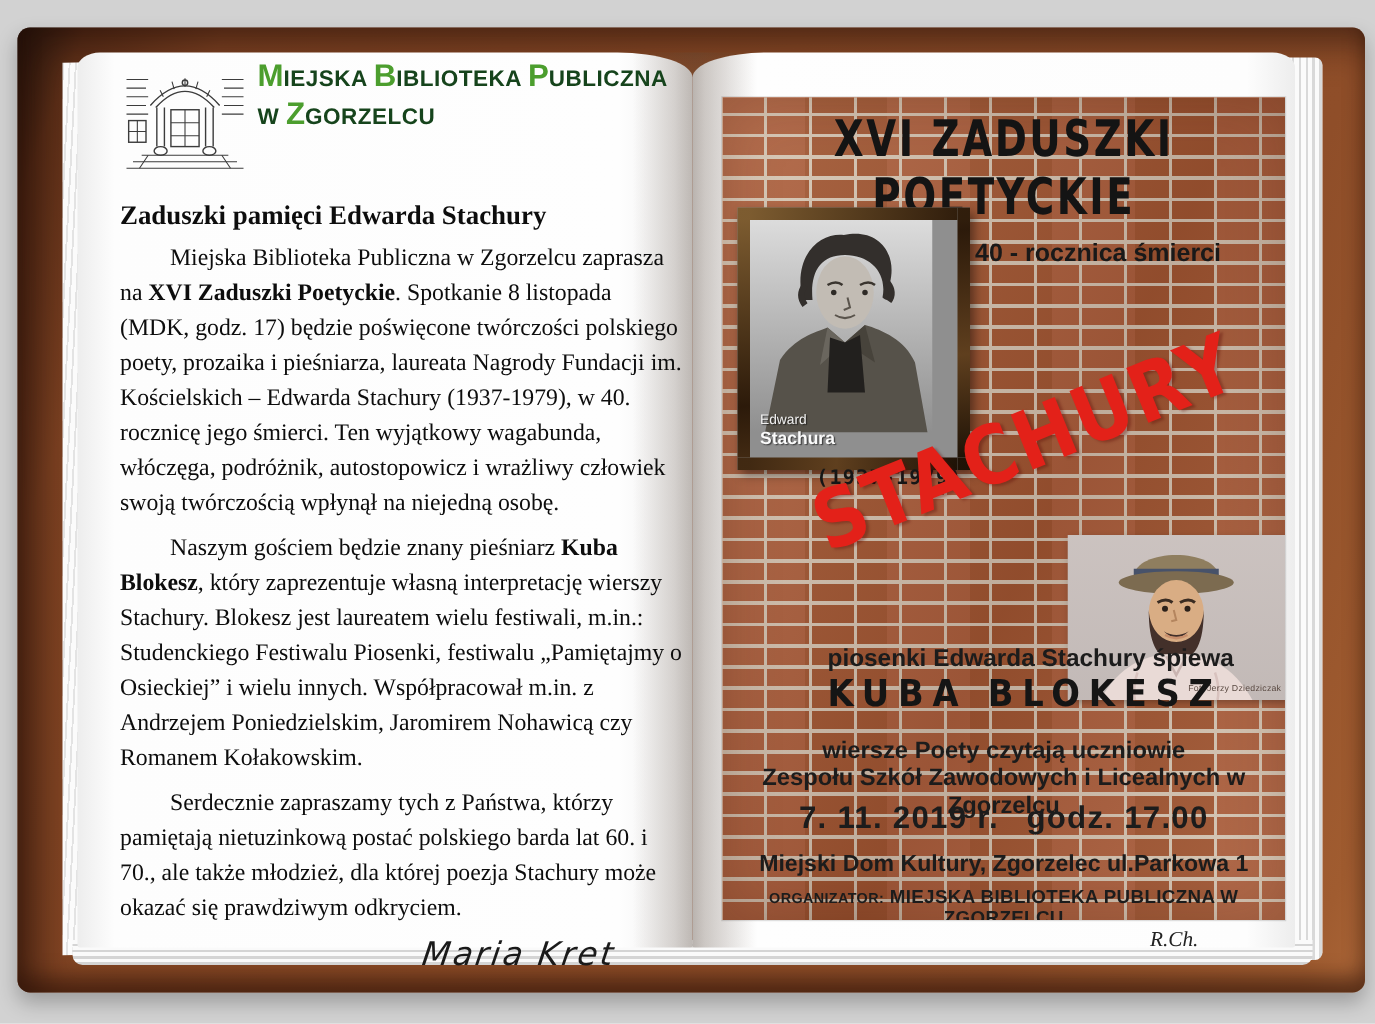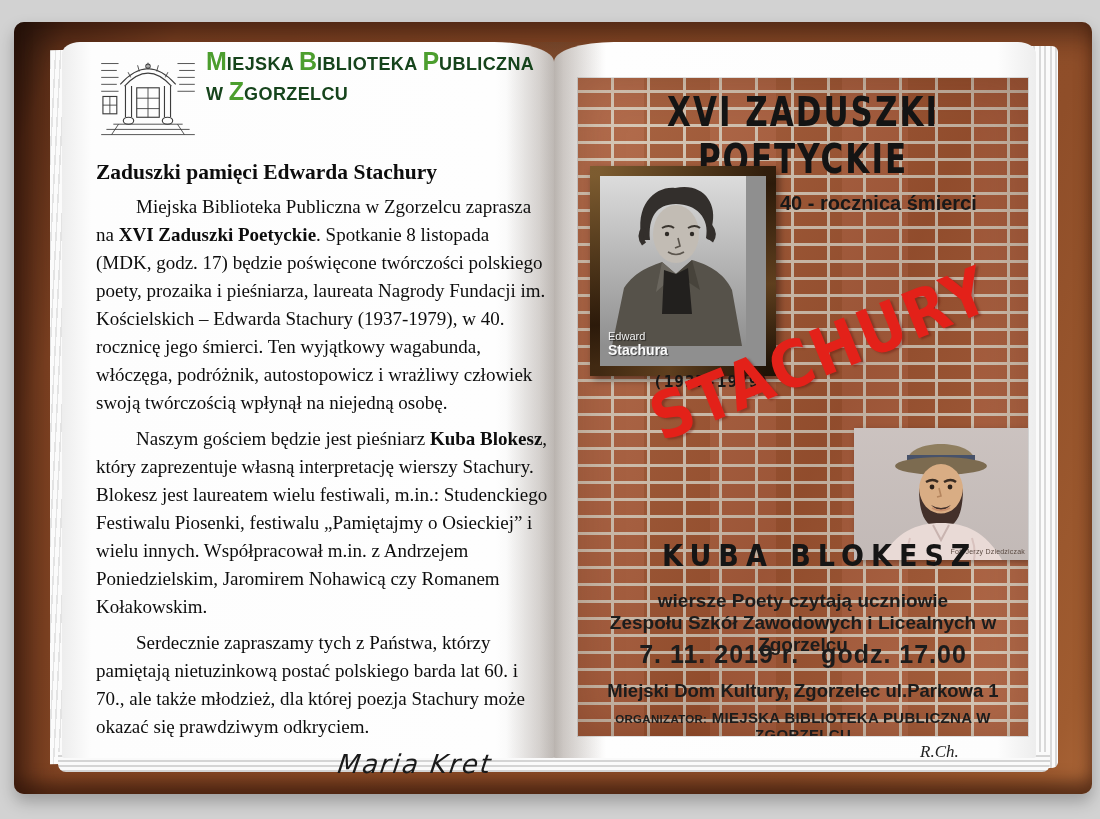--- a/index.html
+++ b/index.html
@@ -125,21 +125,21 @@
       <div class="lib-name">
         <div><span class="lg">M</span><span class="ld">IEJSKA </span><span class="lg">B</span><span class="ld">IBLIOTEKA </span><span class="lg">P</span><span class="ld">UBLICZNA</span></div>
         <div><span class="ld">W </span><span class="lg">Z</span><span class="ld">GORZELCU</span></div>
       </div>
     </div>
 
     <div class="heading">Zaduszki pamięci Edwarda Stachury</div>
 
     <p class="para"><span>Miejska Biblioteka Publiczna w Zgorzelcu zaprasza na </span><b>XVI Zaduszki Poetyckie</b><span>. Spotkanie 8 listopada (MDK, godz. 17) będzie poświęcone twórczości polskiego poety, prozaika i pieśniarza, laureata Nagrody Fundacji im. Kościelskich – Edwarda Stachury (1937-1979), w 40. rocznicę jego śmierci. Ten wyjątkowy wagabunda, włóczęga, podróżnik, autostopowicz i wrażliwy człowiek swoją twórczością wpłynął na niejedną osobę.</span></p>
 
-    <p class="para"><span>Naszym gościem będzie jest pieśniarz </span><b>Kuba Blokesz</b><span>, który zaprezentuje własną interpretację wierszy Stachury. Blokesz jest laureatem wielu festiwali, m.in.: Studenckiego Festiwalu Piosenki, festiwalu „Pamiętajmy o Osieckiej” i wielu innych. Współpracował m.in. z Andrzejem Poniedzielskim, Jaromirem Nohawicą czy Romanem Kołakowskim.</span></p>
+    <p class="para"><span>Naszym gościem będzie znany pieśniarz </span><b>Kuba Blokesz</b><span>, który zaprezentuje własną interpretację wierszy Stachury. Blokesz jest laureatem wielu festiwali, m.in.: Studenckiego Festiwalu Piosenki, festiwalu „Pamiętajmy o Osieckiej” i wielu innych. Współpracował m.in. z Andrzejem Poniedzielskim, Jaromirem Nohawicą czy Romanem Kołakowskim.</span></p>
 
     <p class="para">Serdecznie zapraszamy tych z Państwa, którzy pamiętają nietuzinkową postać polskiego barda lat 60. i 70., ale także młodzież, dla której poezja Stachury może okazać się prawdziwym odkryciem.</p>
 
     <div class="signature"><span>Maria Kret</span></div>
   </div>
 
   <div class="poster">
 
     <div class="poster-title">XVI ZADUSZKI POETYCKIE</div>
 
@@ -189,20 +189,21 @@
         <path d="M65,60 C67,94 107,94 109,60 C109,86 103,100 87,100 C71,100 65,86 65,60 Z" fill="#43302a"></path>
         <path d="M77,77 Q87,83 97,77 Q87,87 77,77 Z" fill="#43302a"></path>
         <path d="M78,80 q9,5 18,0" stroke="#c98f6c" stroke-width="2" fill="none"></path>
         <path d="M26,132 C42,104 62,95 87,95 C112,95 132,104 148,132 Z" fill="#e9dad6"></path>
         <path d="M79,97 L87,112 L95,97" stroke="#c9b4b0" stroke-width="2" fill="none"></path>
         <path d="M56,110 q-4,12 -2,22 M118,110 q4,12 2,22" stroke="#d8c2be" stroke-width="2" fill="none"></path>
       </svg>
       <div class="credit">Fot. Jerzy Dziedziczak</div>
     </div>
 
+    <div class="sings">piosenki Edwarda Stachury śpiewa</div>
     <div class="singer">KUBA  BLOKESZ</div>
 
     <div class="center-line readers2">Zespołu Szkół Zawodowych i Licealnych w Zgorzelcu</div>
     <div class="center-line readers1">wiersze Poety czytają uczniowie</div>
 
     <div class="center-line date-row"><span>7. 11. 2019 r.</span><span class="gap"></span><span>godz. 17.00</span></div>
 
     <div class="center-line venue">Miejski Dom Kultury, Zgorzelec ul.Parkowa 1</div>
 
     <div class="center-line org"><span class="lbl">ORGANIZATOR:</span> <span>MIEJSKA BIBLIOTEKA PUBLICZNA W ZGORZELCU</span></div>

